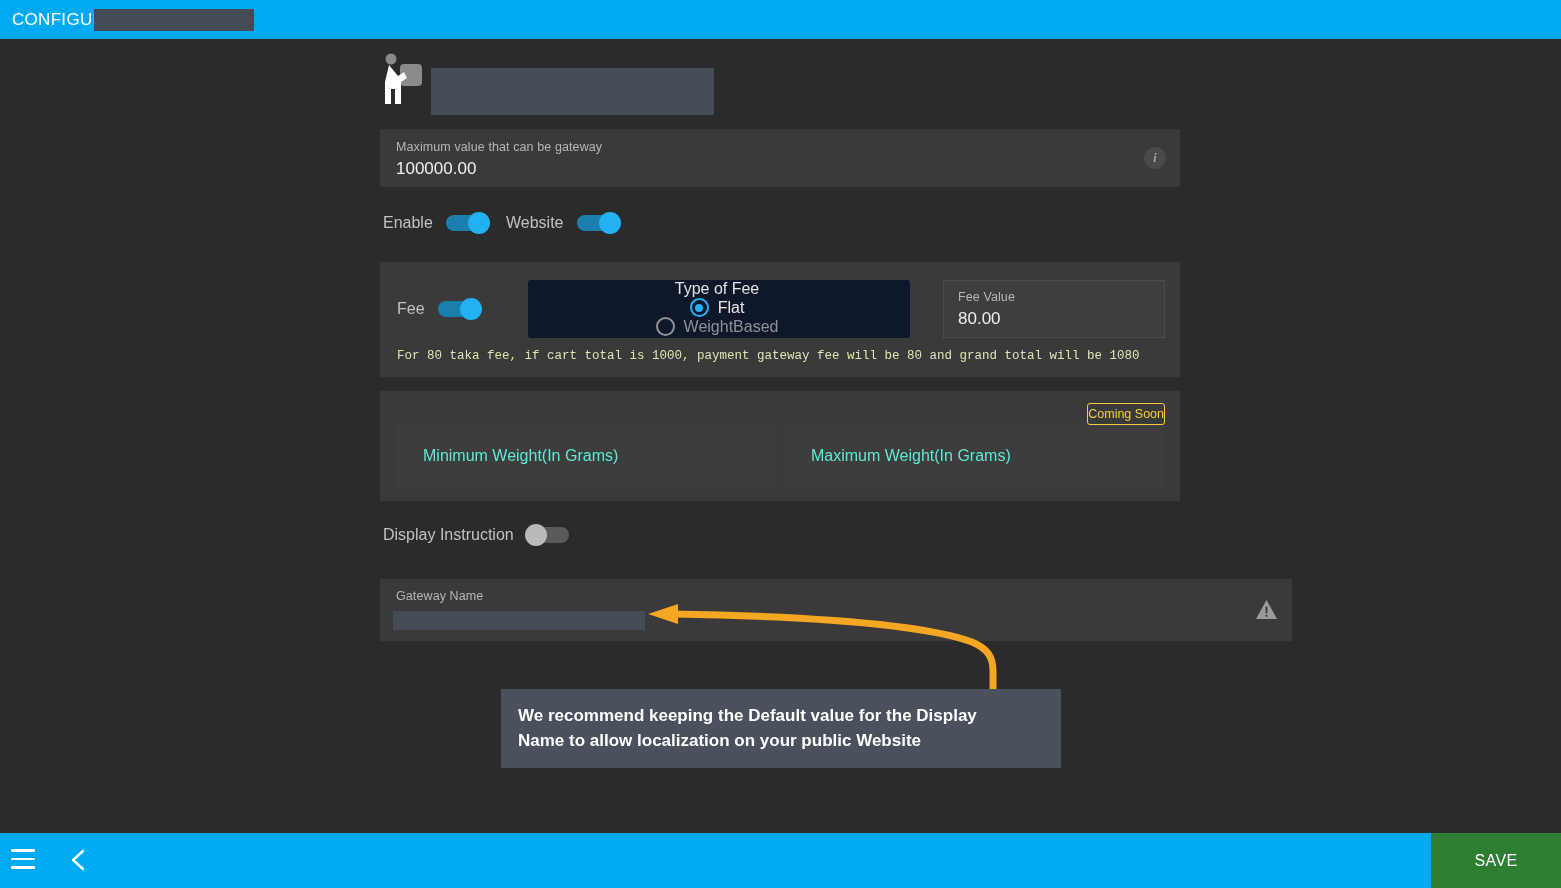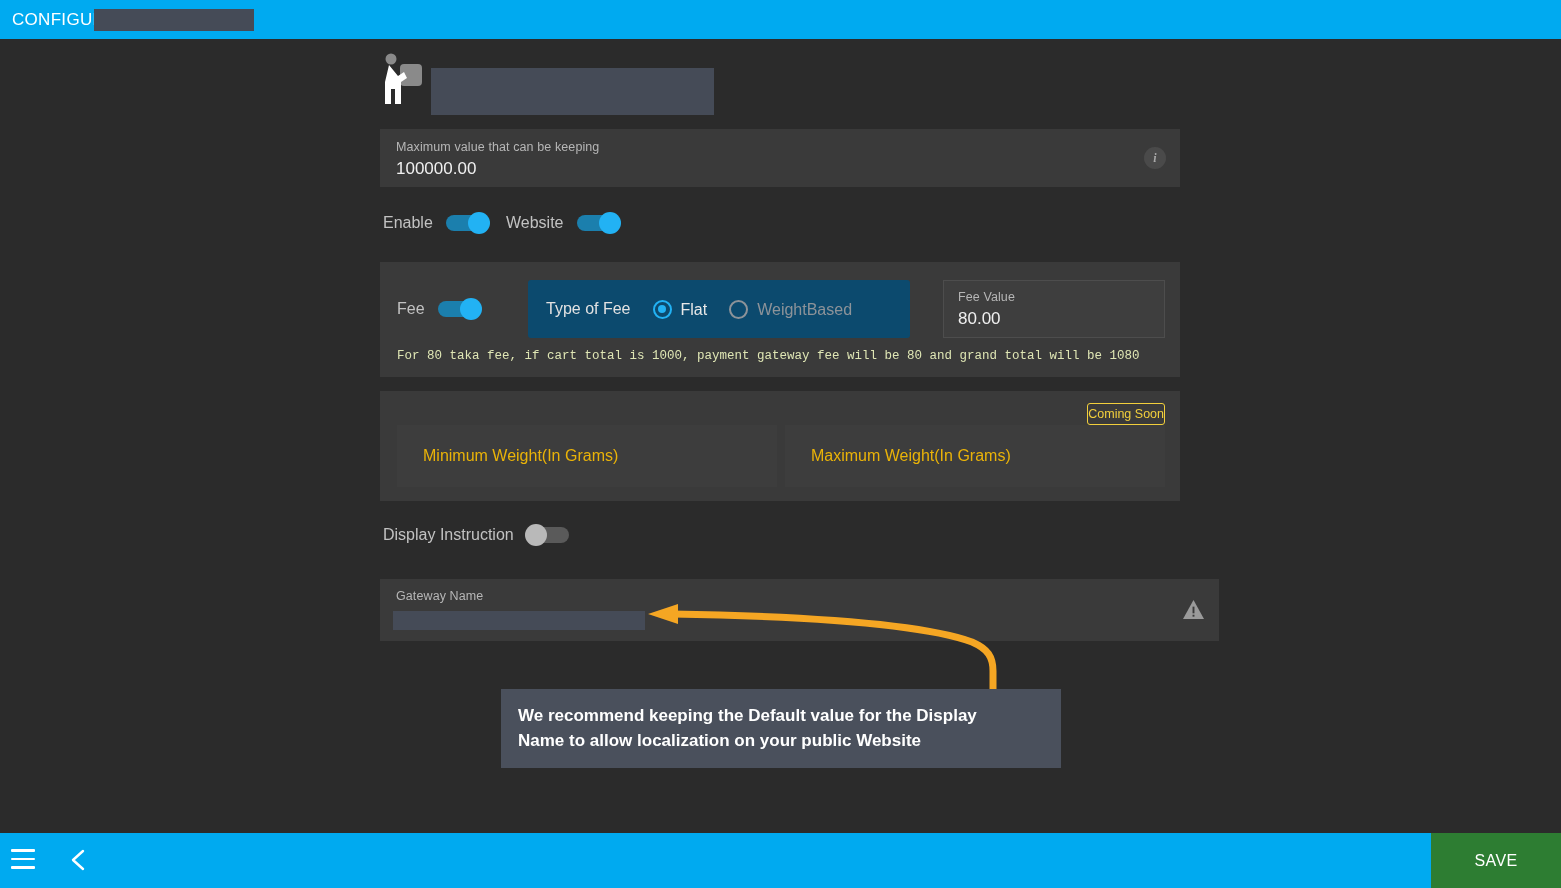--- a/index.html
+++ b/index.html
@@ -75,22 +75,22 @@
   #display-instruction-row { left: 383px; top: 487px; }
 
   
   #fee-panel {
     position: absolute; left: 380px; top: 223px; width: 800px; height: 115px;
     background: #3a3a3a;
   }
   #fee-toggle-row { left: 17px; top: 38px; }
   .typeoffee-box {
     position: absolute; left: 148px; top: 18px; width: 382px; height: 58px;
-    background: #0c4a6e; border-radius: 3px;
-    display: flex; align-items: center; padding-left: 18px;
+    background: #0f172a; border-radius: 3px;
+    display: flex; align-items: center; padding-left: 18px; flex-direction: column;
   }
   .typeoffee-label { font-size: 16px; color: #e2e2e2; margin-right: 22px; }
   .radio-opt { display: flex; align-items: flex-end; margin-right: 22px; }
   .radio {
     width: 19px; height: 19px; border-radius: 50%;
     border: 2px solid #8d9399; margin-right: 9px; position: relative;
   }
   .radio.checked { border-color: #22b2f4; }
   .radio.checked::after {
     content: ""; position: absolute; left: 3.5px; top: 3.5px;
@@ -117,24 +117,24 @@
     border: 1px solid #f2cf3c; color: #f2cf3c;
     font-size: 12.5px; padding: 3px 0; border-radius: 3px;
     background: #3a3a3a;
   }
   .weight-field {
     position: absolute; top: 34px; height: 62px;
     background: #3d3d3d; display: flex; align-items: center; padding-left: 26px;
   }
   #min-weight-field { left: 17px;  width: 380px; }
   #max-weight-field { left: 405px; width: 380px; }
-  .weight-placeholder { font-size: 16px; color: #eab308; }
-
-  
-  #gateway-name-card { left: 380px; top: 540px; width: 839px; height: 62px; padding: 10px 16px; }
+  .weight-placeholder { font-size: 16px; color: #5eead4; }
+
+  
+  #gateway-name-card { left: 380px; top: 540px; width: 912px; height: 62px; padding: 10px 16px; }
   .gateway-redacted {
     position: absolute; left: 13px; top: 32px; width: 252px; height: 19px;
     background: #454b57;
   }
   .warn-icon { position: absolute; right: 14px; top: 50%; margin-top: -11px; width: 23px; height: 21px; }
 
   
   #callout {
     position: absolute; left: 501px; top: 650px; width: 560px; height: 79px;
     background: #4a505c;
@@ -175,21 +175,21 @@
     <div class="logo-row">
       <svg class="ship-icon" viewBox="0 0 48 56">
         <circle cx="11" cy="7" r="5.5" fill="#8a8a8a"></circle>
         <rect x="20" y="12" width="22" height="22" rx="4" fill="#8a8a8a"></rect>
         <path d="M9 13 L5 30 L5 52 L11 52 L11 37 L15 37 L15 52 L21 52 L21 30 L27 26 L24 20 L18 24 Z" fill="#ffffff"></path>
       </svg>
       <div class="logo-redacted"></div>
     </div>
 
     <div class="card" id="maxvalue-card">
-      <div class="field-label">Maximum value that can be keeping</div>
+      <div class="field-label">Maximum value that can be gateway</div>
       <div class="field-value">100000.00</div>
       <div class="info-icon">i</div>
     </div>
 
     <div class="toggle-row" id="enable-row">
       <span class="toggle-label">Enable</span>
       <span class="switch on">
           <span class="knob"></span>
         </span>
     </div>

